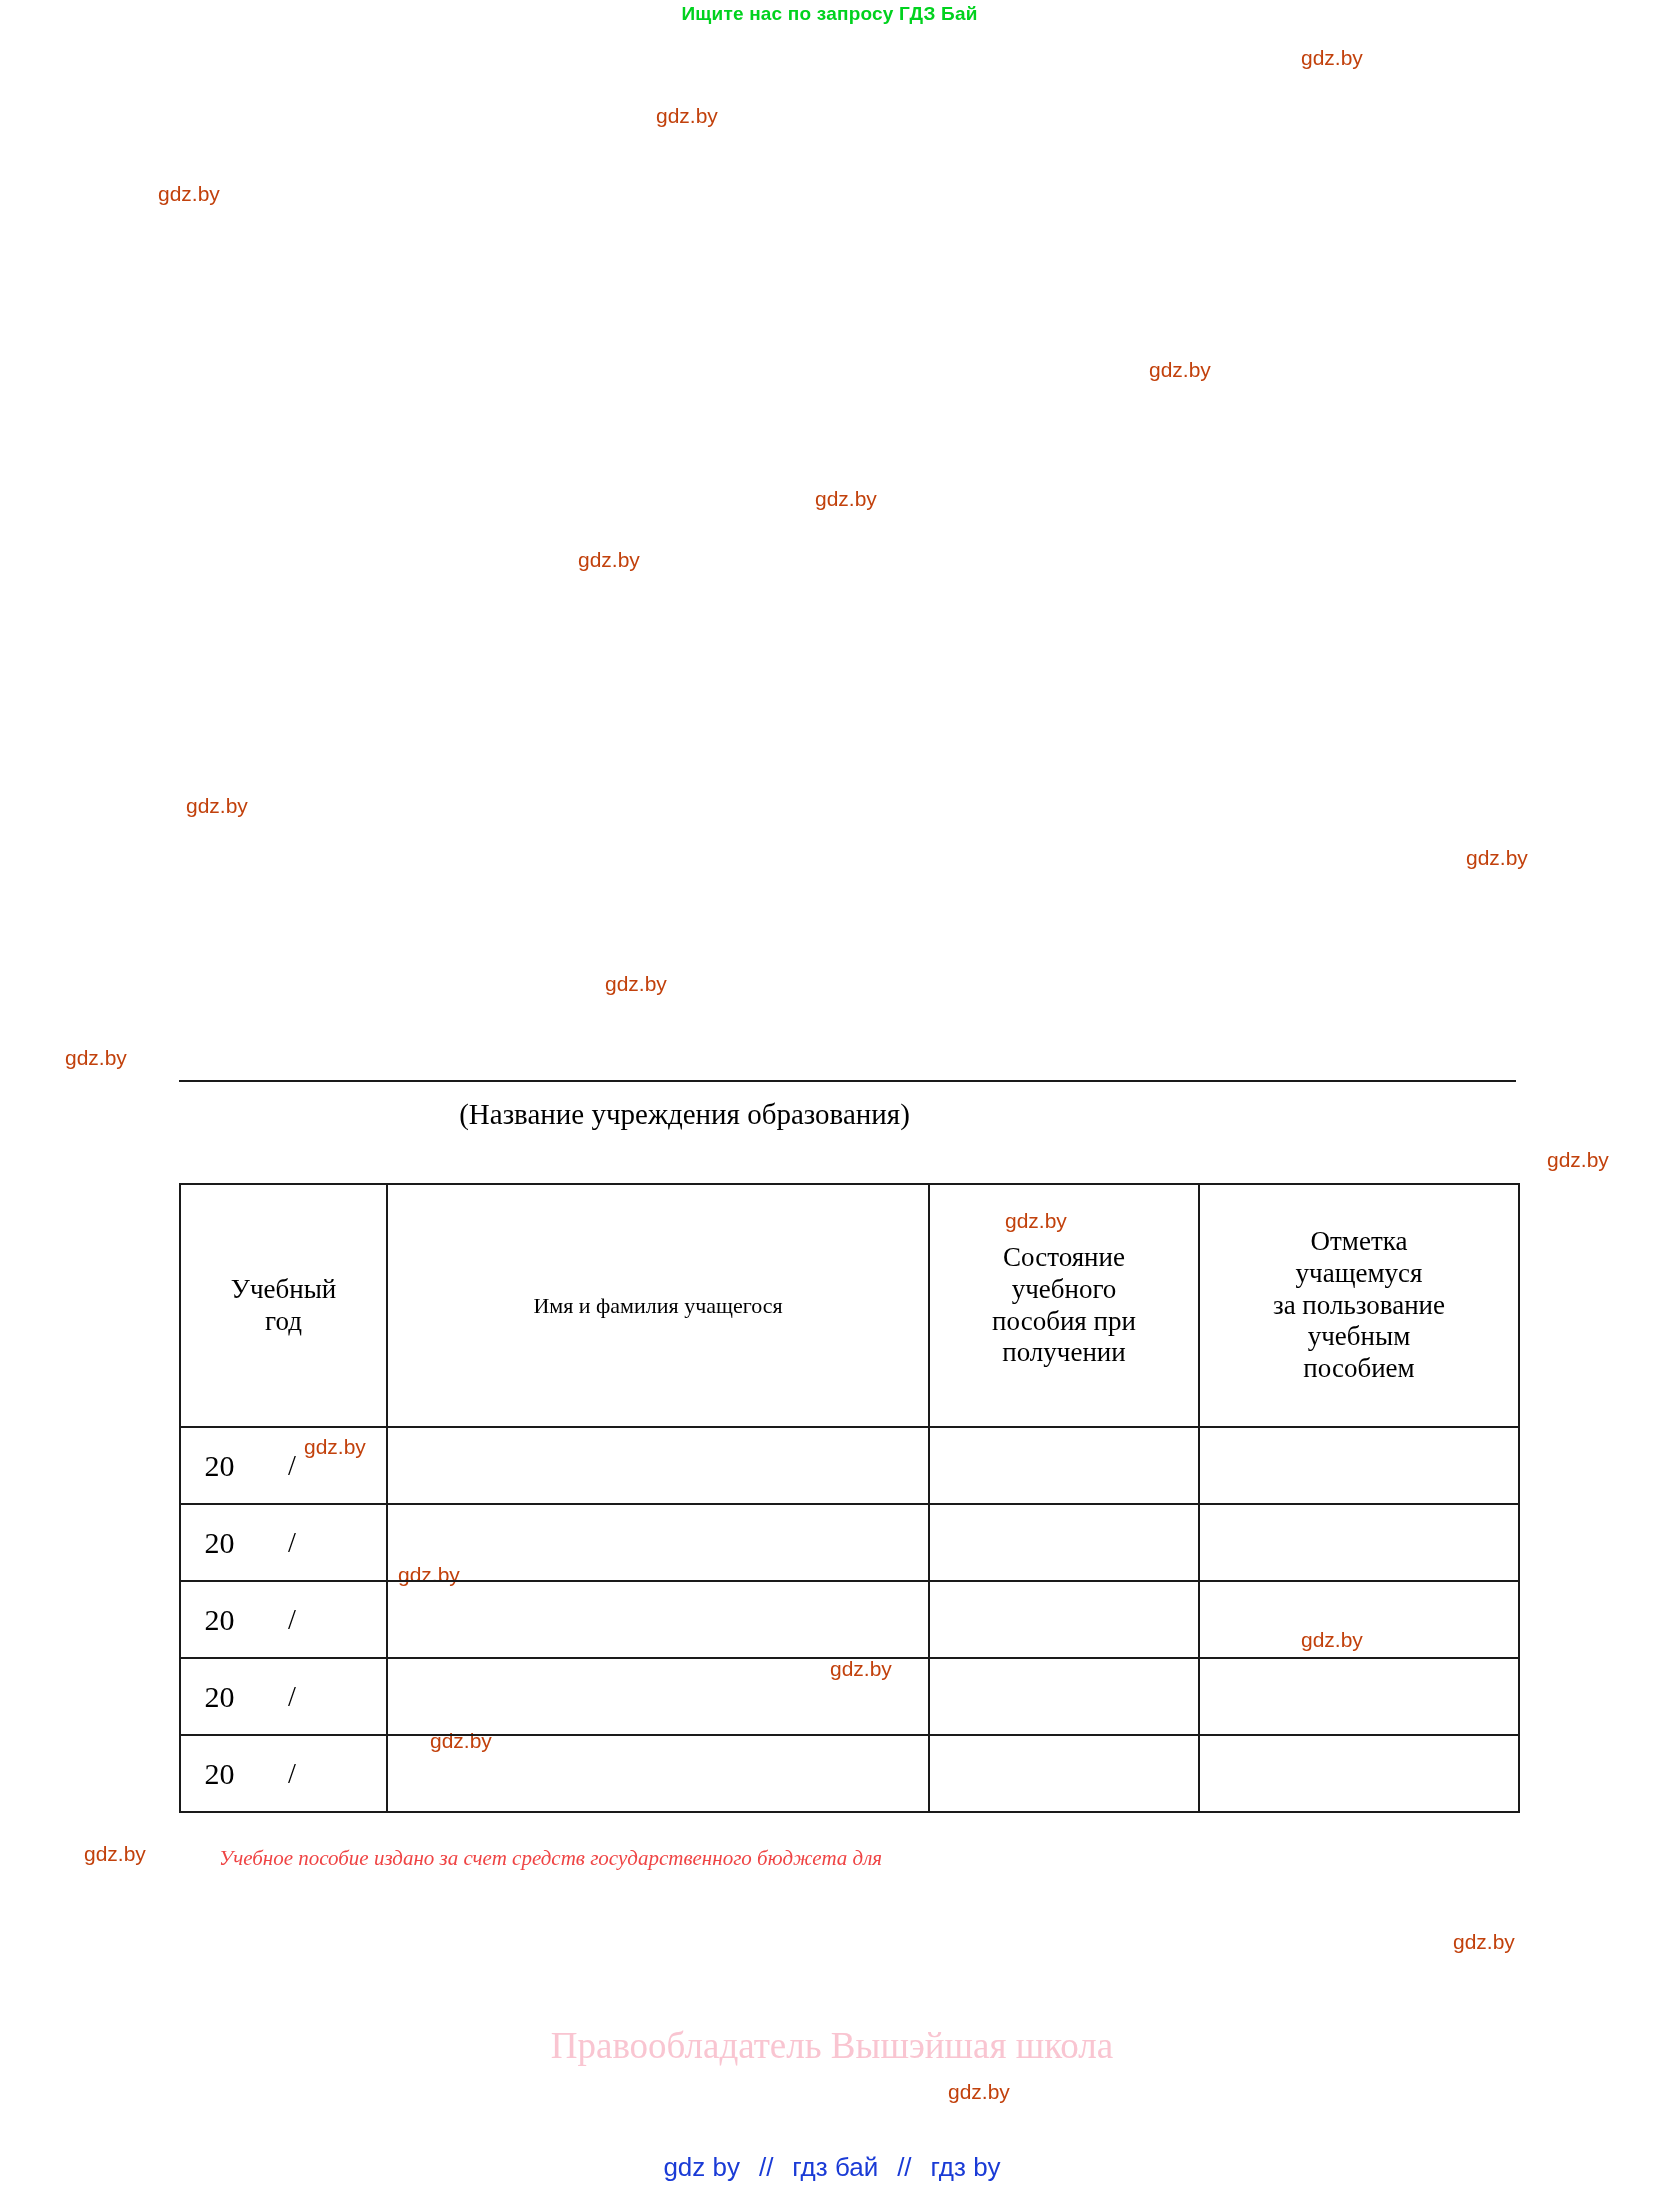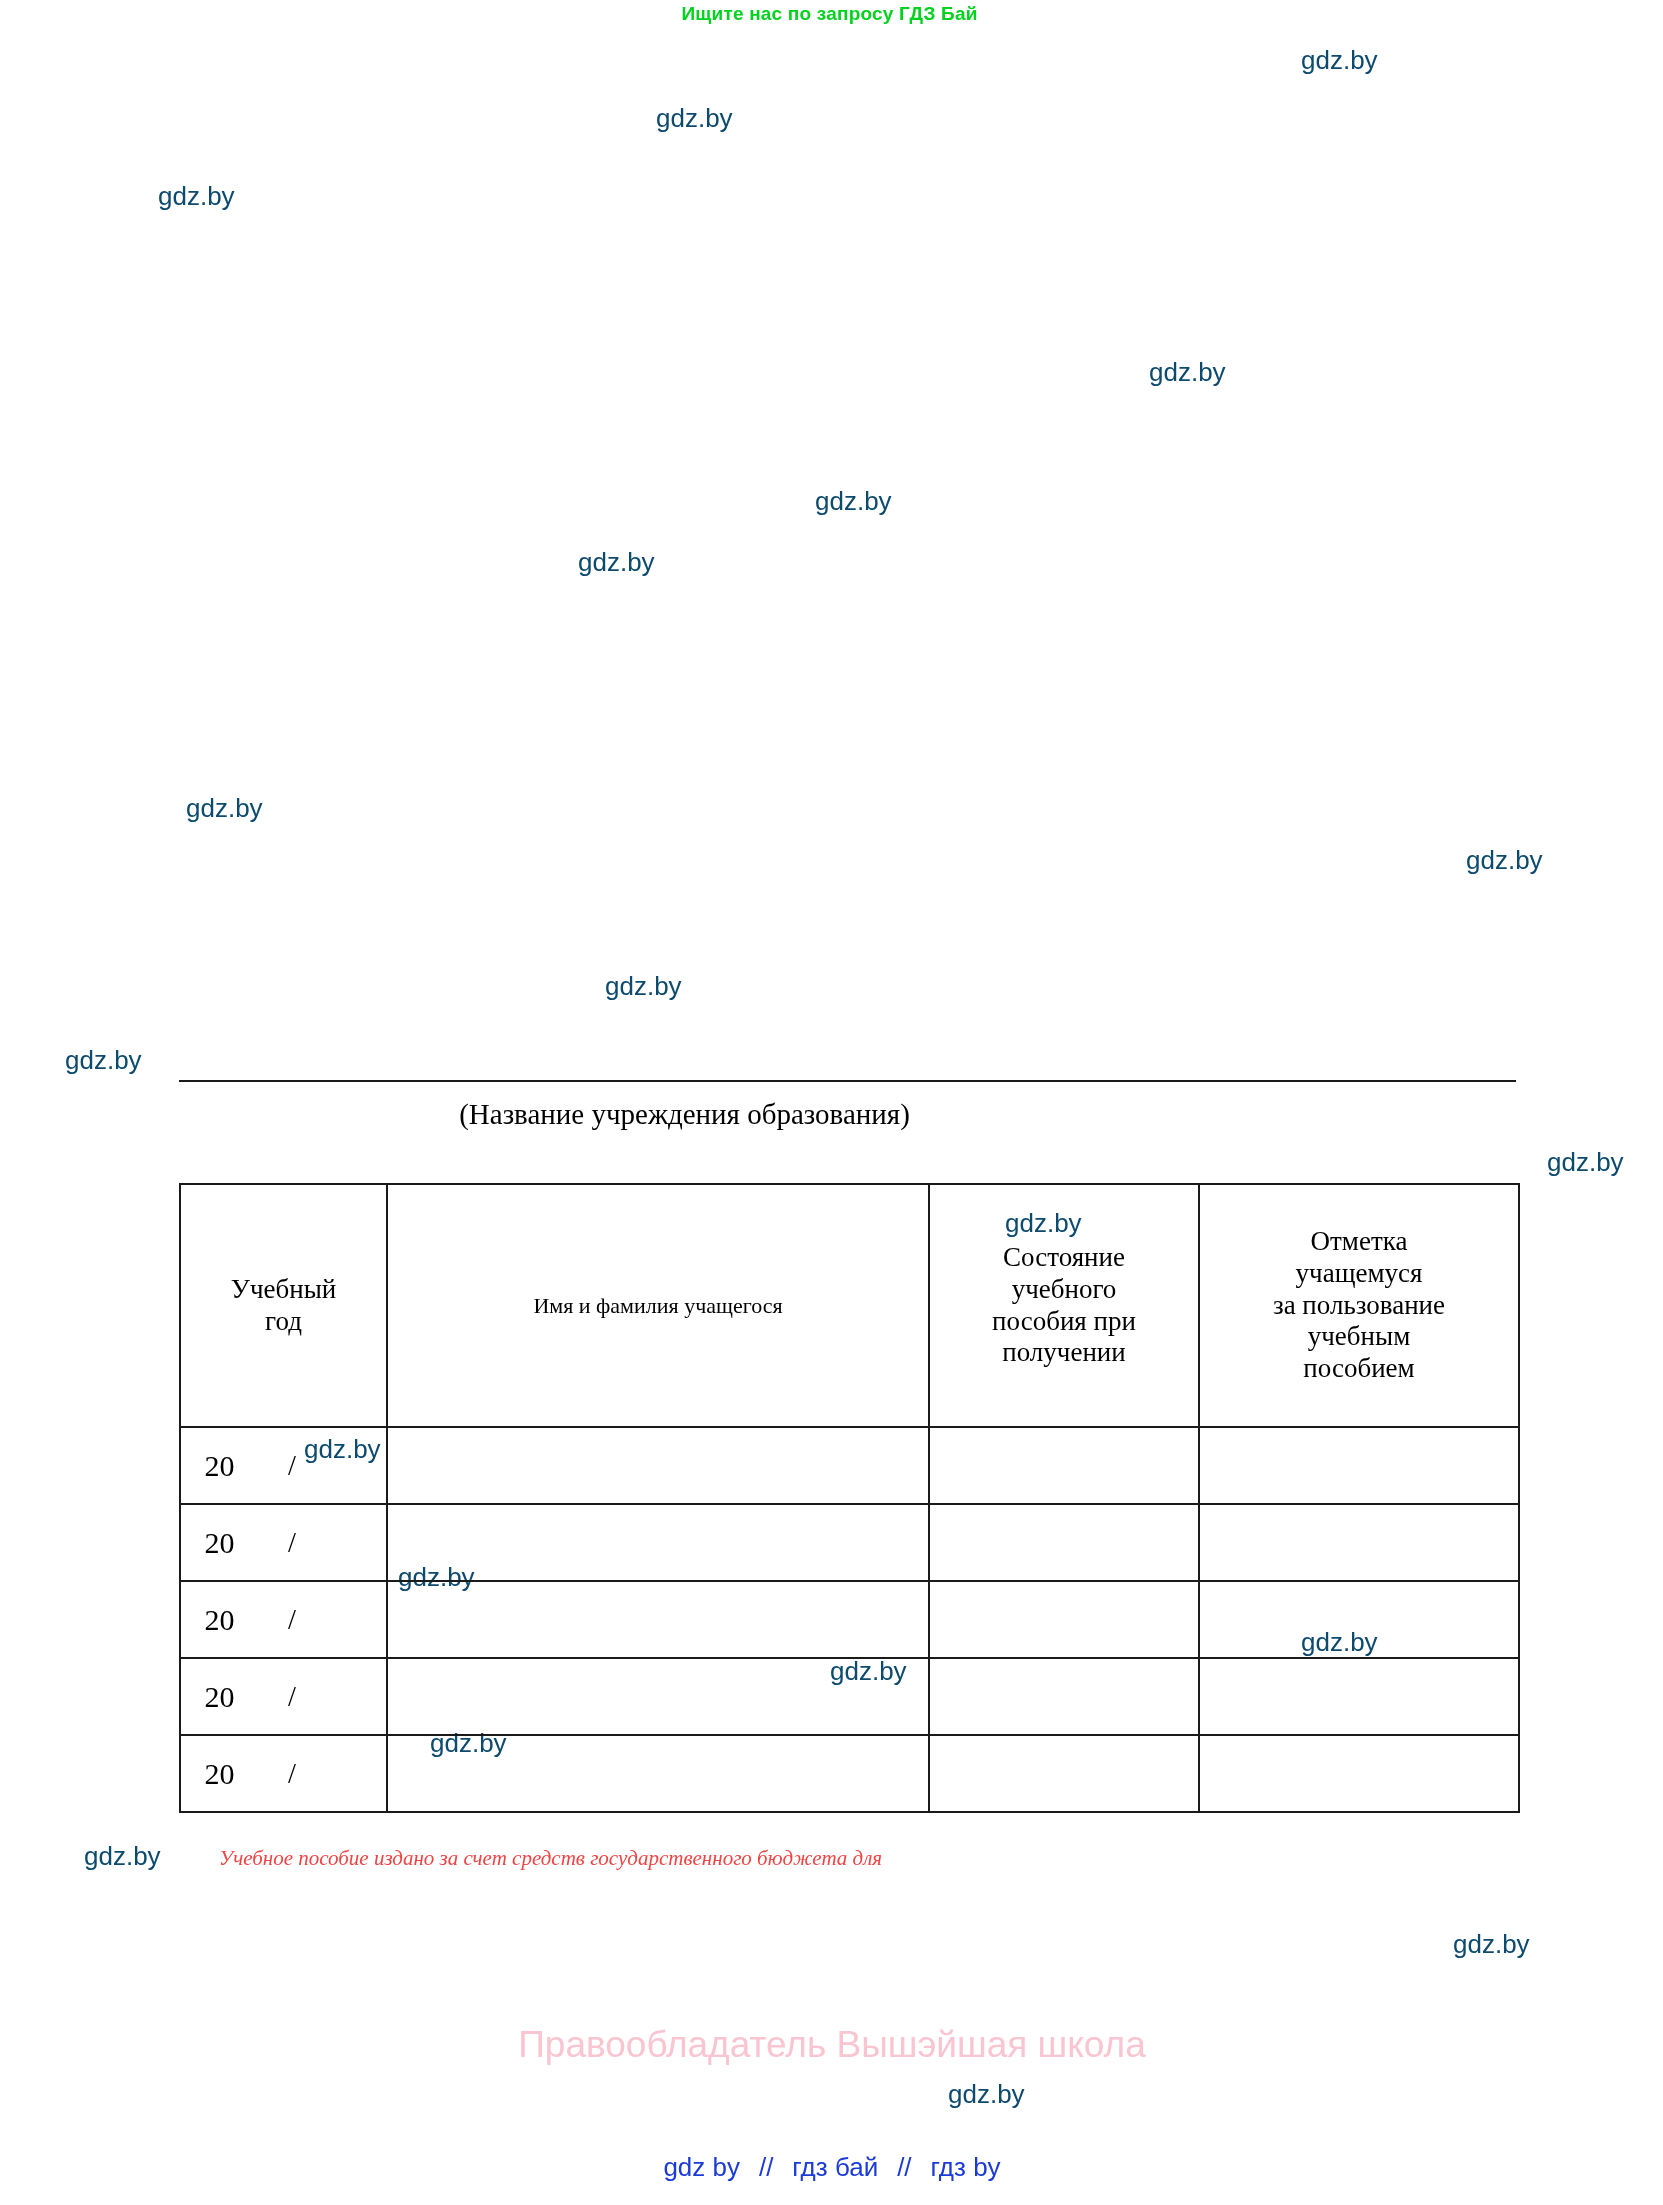--- a/index.html
+++ b/index.html
@@ -35,23 +35,23 @@
   
   .promo-inner {
     display: inline-block;
     transform: translateX(-2.5px);
   }
 
   
   .wm {
     position: absolute;
     font-family: "Liberation Sans", sans-serif;
-    font-size: 26px;
+    font-size: 21px;
     font-weight: 400;
-    color: #0c4a6e;
+    color: #c2410c;
     white-space: nowrap;
     line-height: 1;
   }
 
   
   .inst-rule {
     position: absolute;
     left: 179px;
     top: 1080px;
     width: 1337px;
@@ -147,21 +147,21 @@
     text-indent: 0;
   }
 
   
   .rights {
     position: absolute;
     left: 0;
     top: 2024px;
     width: 1664px;
     text-align: center;
-    font-family: Liberation Sans, sans-serif;
+    font-family: Liberation Serif, serif;
     font-size: 37px;
     color: #f9c5d1;
     white-space: nowrap;
   }
 
   
   .footer-links {
     position: absolute;
     left: 0;
     top: 2152px;

